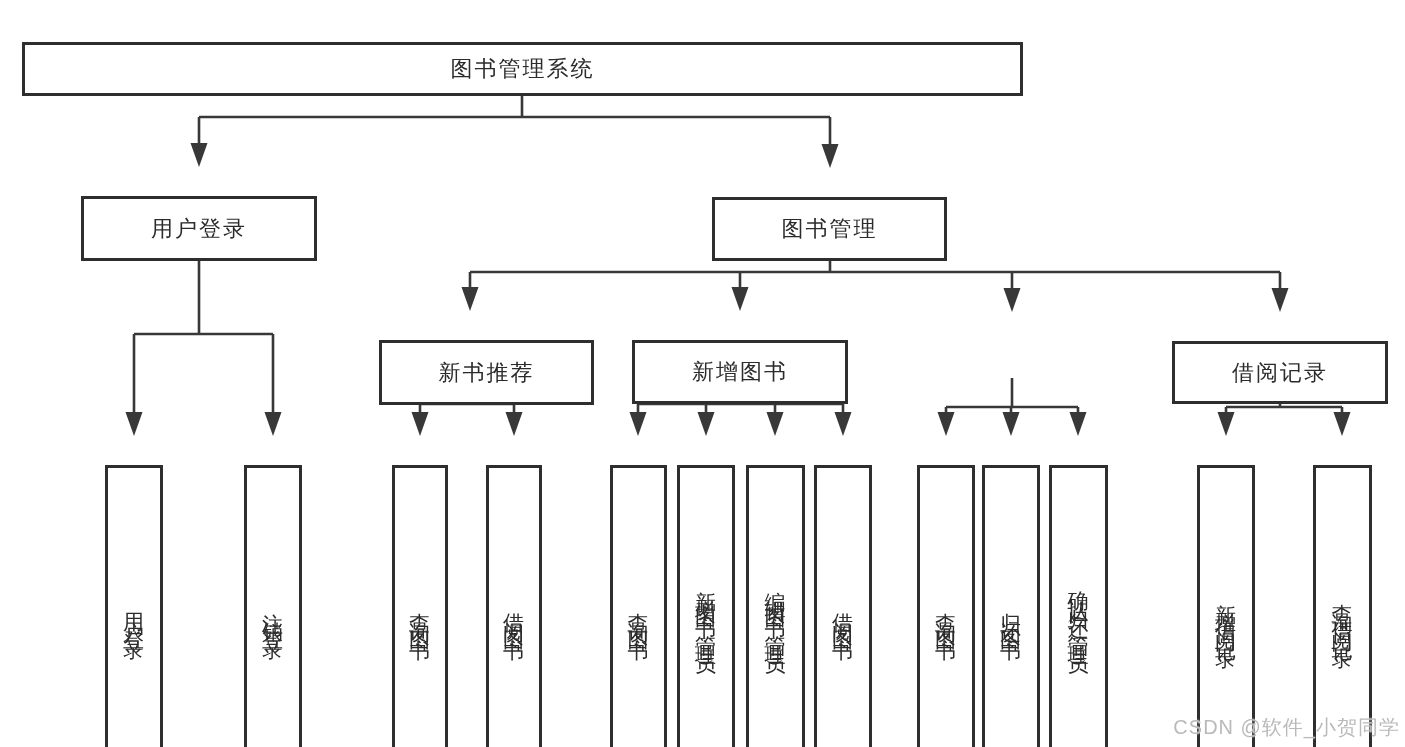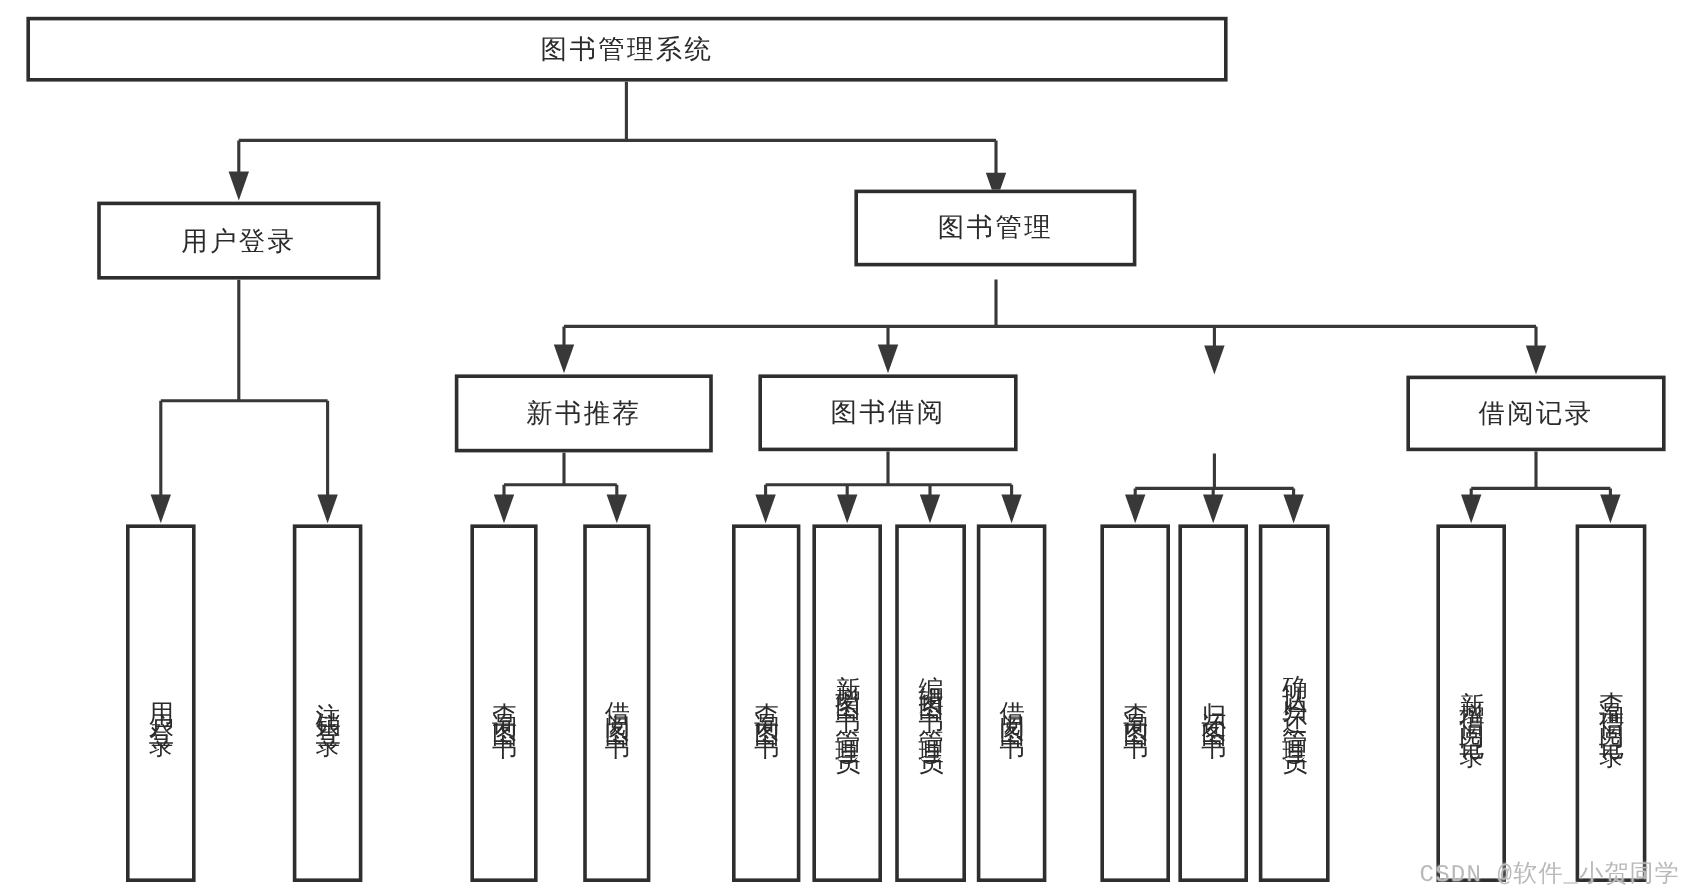--- a/index.html
+++ b/index.html
@@ -7,32 +7,32 @@
     position:relative; width:1405px; height:747px;
     background:#ffffff; overflow:hidden;
     font-family:"Liberation Sans", sans-serif;
   }
   .wires { position:absolute; left:0; top:0; }
   .node {
     position:absolute; box-sizing:border-box;
     border:3px solid #2e2e2e; background:#ffffff;
     display:flex; align-items:center; justify-content:center;
     color:#2b2b2b;
+    margin-top:28px;
   }
   .h { font-size:22px; letter-spacing:2px; white-space:nowrap; }
   .v {
     writing-mode:vertical-lr; text-orientation:mixed;
     font-size:21px; letter-spacing:9px; line-height:1;
   }
   .watermark {
     position:absolute; right:5px; top:714px;
     font-size:20px; letter-spacing:1px;
     color:#b9b9b9; text-shadow:0 0 2px #ffffff;
     white-space:nowrap;
-    font-family:Liberation Mono, monospace;
   }
 </style>
 </head>
 <body>
 
 <div class="stage">
 
   <svg class="wires" width="1405" height="747" viewBox="0 0 1405 747">
     <g stroke="#383838" stroke-width="2.6" fill="none">
 
@@ -69,24 +69,24 @@
       <path d="M1002.5,412 L1019.5,412 L1011,436 Z"></path>
       <path d="M1069.5,412 L1086.5,412 L1078,436 Z"></path>
       <path d="M1217.5,412 L1234.5,412 L1226,436 Z"></path>
       <path d="M1333.5,412 L1350.5,412 L1342,436 Z"></path>
     </g>
   </svg>
 
   <div class="node h" style="left:22px; top:14px; width:1001px; height:54px;">图书管理系统</div>
 
   <div class="node h" style="left:81px; top:168px; width:236px; height:65px;">用户登录</div>
-  <div class="node h" style="left:712px; top:158px; width:235px; height:64px;">图书管理</div>
+  <div class="node h" style="left:712px; top:169px; width:235px; height:64px;">图书管理</div>
 
   <div class="node h" style="left:379px; top:312px; width:215px; height:65px;">新书推荐</div>
-  <div class="node h" style="left:632px; top:312px; width:216px; height:64px;">图书借阅</div>
+  <div class="node h" style="left:632px; top:312px; width:216px; height:64px;">新增图书</div>
   <div class="node h" style="left:1172px; top:313px; width:216px; height:63px;">借阅记录</div>
 
   <div class="node v" style="left:105px; top:437px; width:58px; height:298px;">用户登录</div>
   <div class="node v" style="left:244px; top:437px; width:58px; height:298px;">注销登录</div>
 
   <div class="node v" style="left:392px; top:437px; width:56px; height:298px;">查询图书</div>
   <div class="node v" style="left:486px; top:437px; width:56px; height:298px;">借阅图书</div>
 
   <div class="node v" style="left:610px; top:437px; width:57px; height:298px;">查询图书</div>
   <div class="node v" style="left:677px; top:437px; width:58px; height:298px;">新增图书（管理员）</div>

